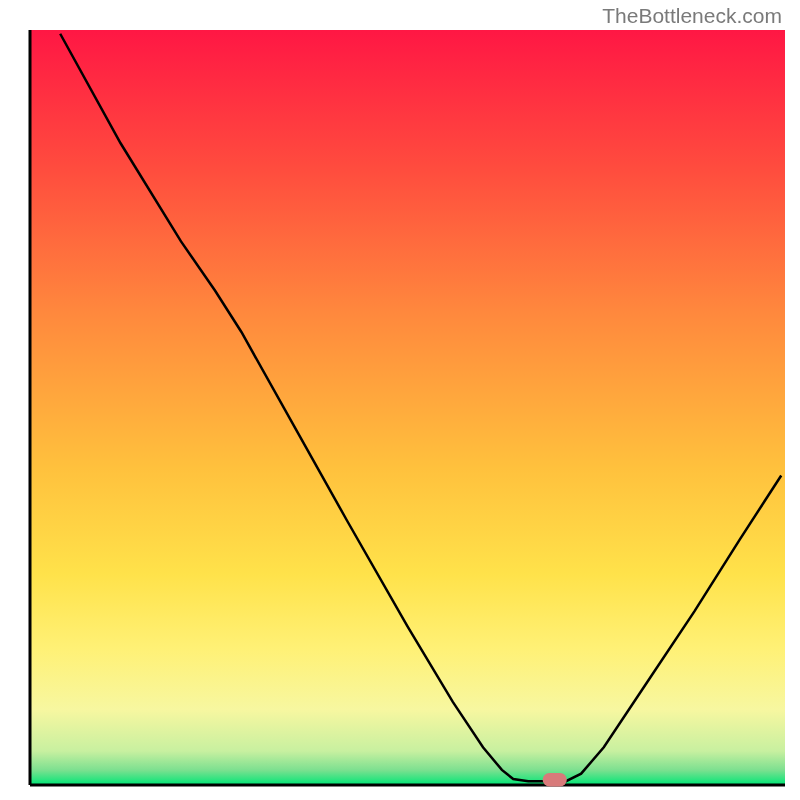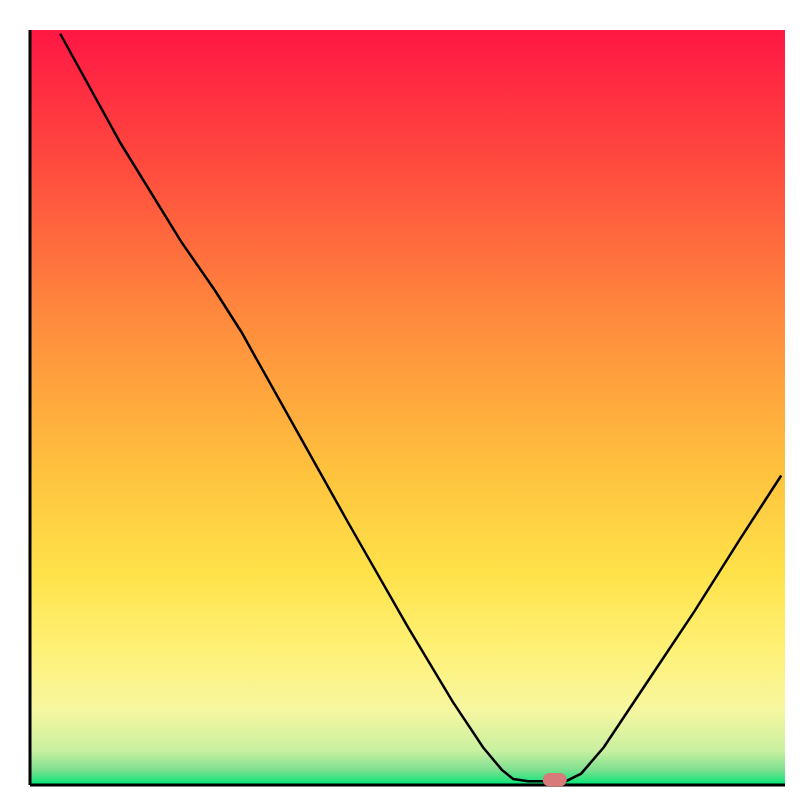--- a/index.html
+++ b/index.html
@@ -28,20 +28,21 @@
     display: block;
     position: absolute;
     top: 0;
     left: 0;
   }
 </style>
 </head>
 <body>
 
 <div class="container">
+  <div class="watermark">TheBottleneck.com</div>
   <svg width="800" height="800" viewBox="0 0 800 800">
     <defs>
       <linearGradient id="bg-grad" x1="0" y1="0" x2="0" y2="1">
 
       <stop offset="0%" stop-color="#ff1744"></stop>
           <stop offset="18%" stop-color="#ff4b3e"></stop>
           <stop offset="38%" stop-color="#ff8a3d"></stop>
           <stop offset="57.99999999999999%" stop-color="#ffc13d"></stop>
           <stop offset="72%" stop-color="#ffe24a"></stop>
           <stop offset="82%" stop-color="#fff176"></stop>

